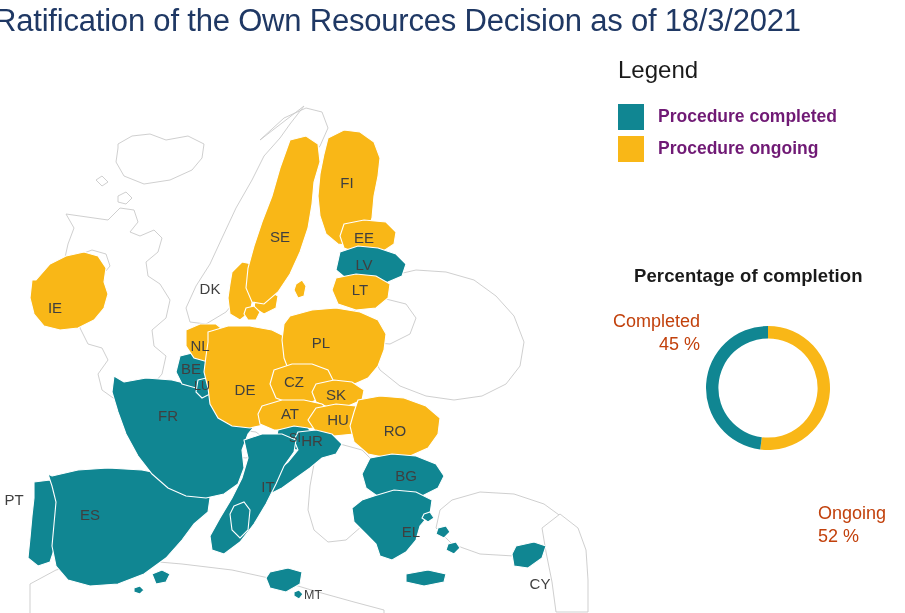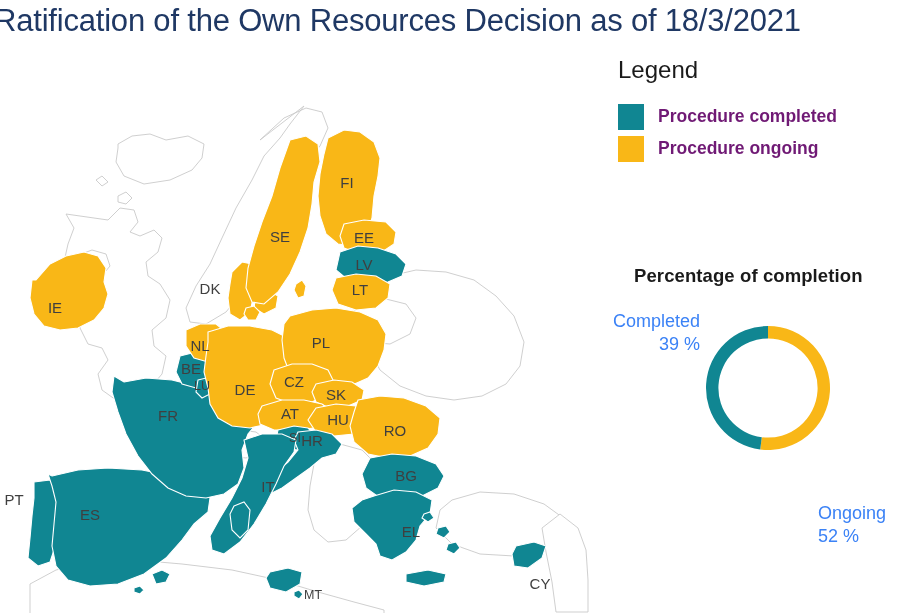--- a/index.html
+++ b/index.html
@@ -46,21 +46,21 @@
   .legend-swatch{width:26px;height:26px;flex:0 0 26px;margin-right:14px;}
   .legend-text{font-size:17.5px;color:#701a75;line-height:1.1;font-weight:bold;}
 
   
   #donut-block{position:absolute;left:618px;top:250px;width:287px;height:330px;}
   #donut-title{
     font-size:18.5px;color:#1a1a1a;font-weight:bold;margin:16px;
     line-height:1.1;letter-spacing:0.1px;
   }
   #donut-svg{position:absolute;left:80px;top:68px;width:140px;height:140px;}
-  .pct-label{position:absolute;font-size:18px;color:#3b82f6;line-height:1.25;}
+  .pct-label{position:absolute;font-size:18px;color:#c2410c;line-height:1.25;}
   #completed-label{left:-14px;top:60px;width:96px;text-align:right;}
   #ongoing-label{left:200px;top:252px;width:110px;text-align:left;}
 </style>
 </head>
 <body>
 
 <div id="stage">
 
   <div id="page-title">Ratification of the Own Resources Decision as of 18/3/2021</div>
 
@@ -207,21 +207,21 @@
       <div class="legend-swatch" style="background:#f9b717"></div>
       <div class="legend-text">Procedure ongoing</div>
     </div>
   </div>
 
   <div id="donut-block">
     <div id="donut-title">Percentage of completion</div>
 
     <div class="pct-label" id="completed-label">
       <div>Completed</div>
-      <div>39 %</div>
+      <div>45 %</div>
     </div>
 
     <svg id="donut-svg" viewBox="0 0 140 140" xmlns="http://www.w3.org/2000/svg">
       <g transform="translate(70,70)">
           <path d="M 3.796405077356795e-15 -62 A 62 62 0 1 1 -7.770660480986871 61.51111148149762 L -6.2165283847894965 49.208889185198096 A 49.6 49.6 0 1 0 3.037124061885436e-15 -49.6 Z" fill="#f9b717"></path>
           <path d="M -7.770660480986871 61.51111148149762 A 62 62 0 0 1 -1.1389215232070385e-14 -62 L -9.111372185656307e-15 -49.6 A 49.6 49.6 0 0 0 -6.2165283847894965 49.208889185198096 Z" fill="#108692"></path>
         </g>
     </svg>
 
     <div class="pct-label" id="ongoing-label">

